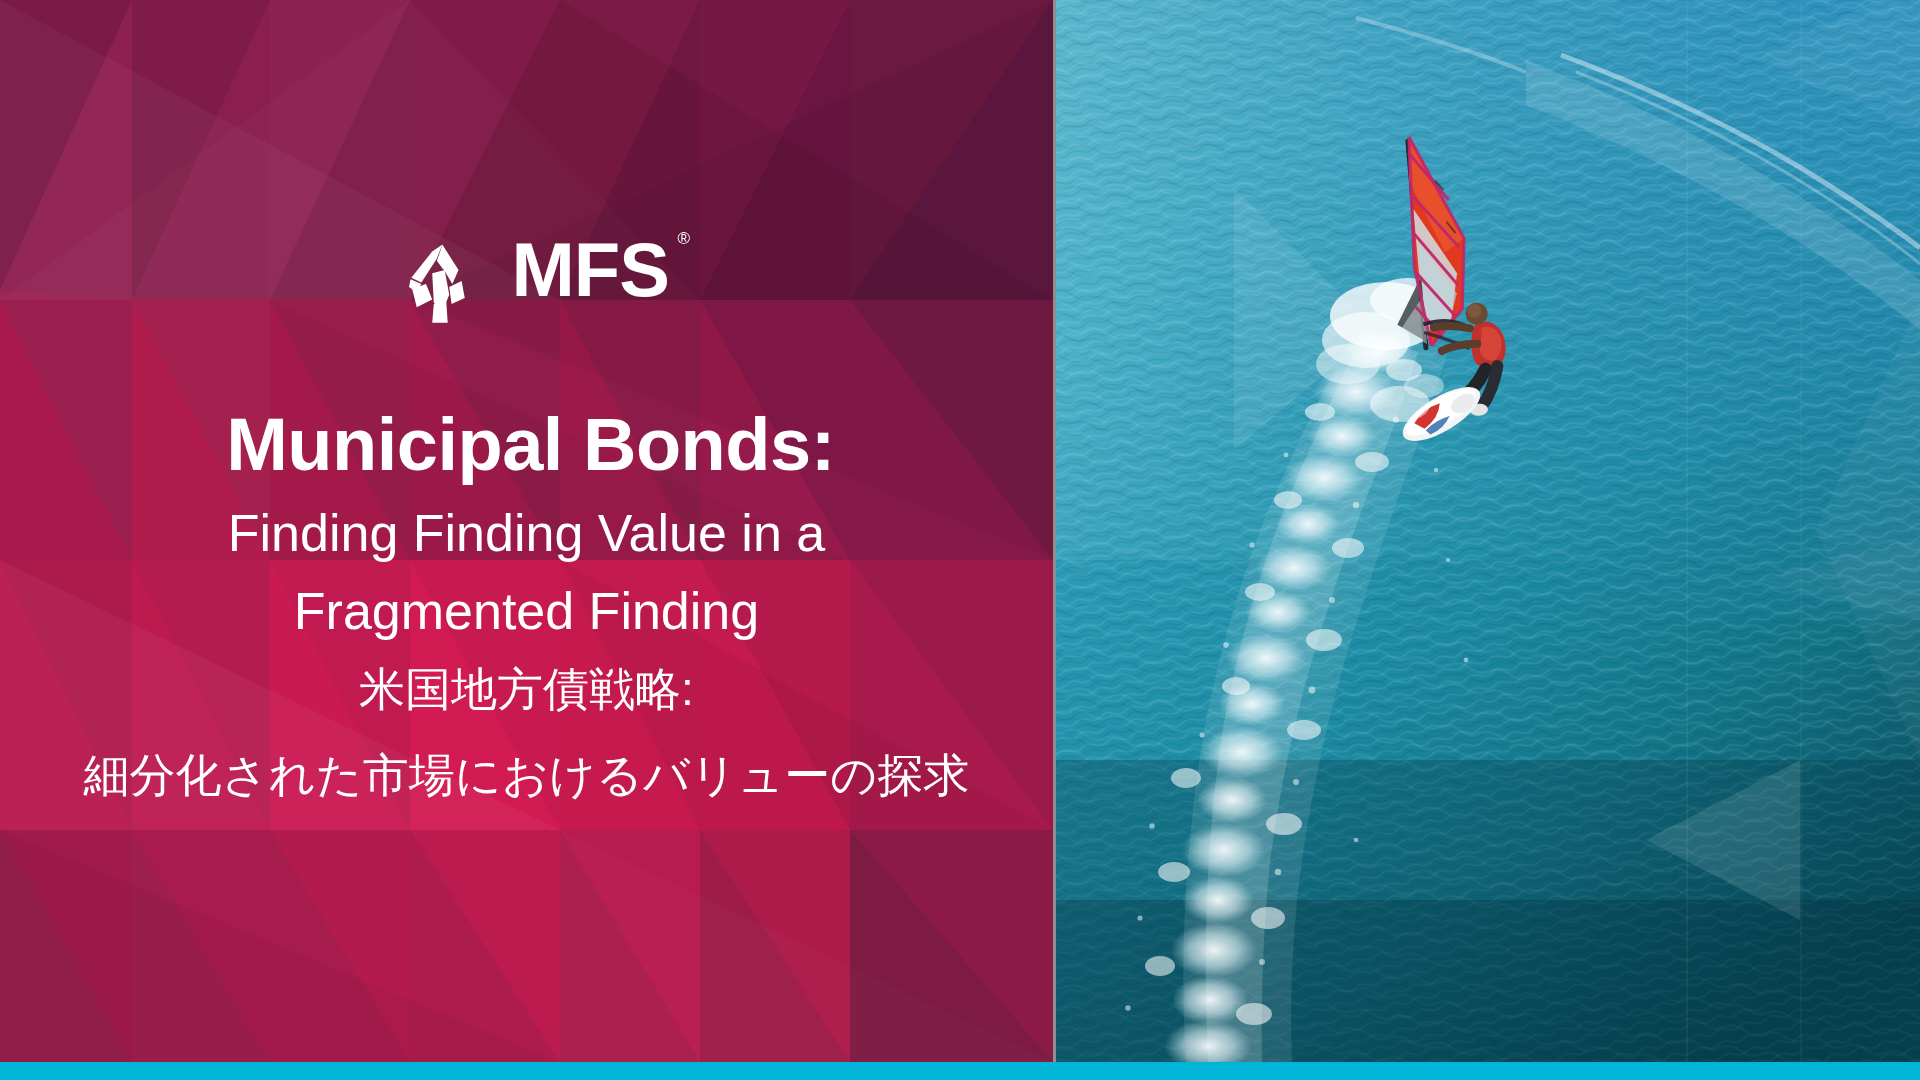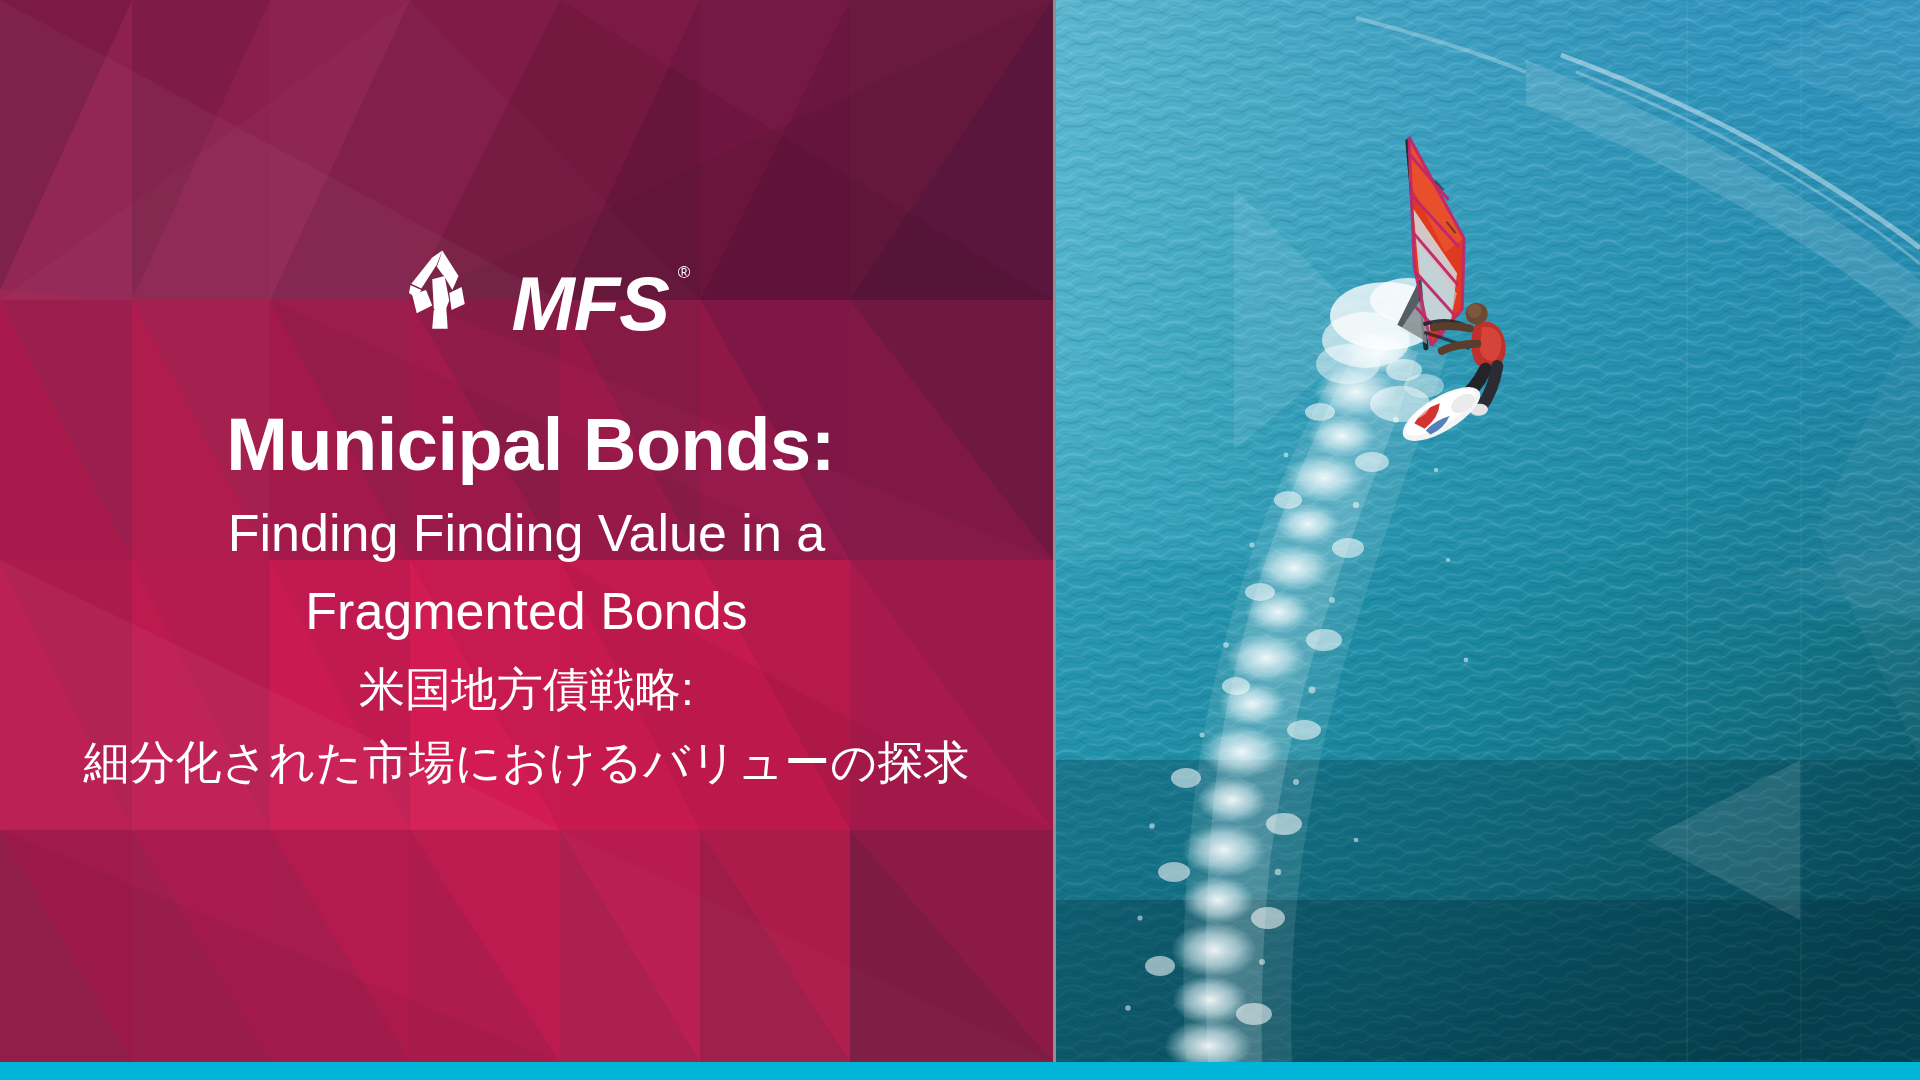--- a/index.html
+++ b/index.html
@@ -55,23 +55,22 @@
   }
 
   
   #logo-block {
     position: absolute;
     left: 409px;
     top: 232px;
     width: 260px;
     height: 110px;
     display: flex;
-    align-items: flex-end;
+    align-items: flex-start;
     gap: 36px;
-    font-style: italic;
   }
   #logo-mark { width: 86px; height: 104px; display: block; }
   #logo-word {
     position: relative;
     color: #ffffff;
     font-size: 76px;
     font-weight: 700;
     letter-spacing: -1px;
     line-height: 1;
     font-family: "Liberation Sans", sans-serif;
@@ -111,21 +110,21 @@
     font-family: "Liberation Sans", sans-serif;
   }
   .sub-jp {
     font-size: 46px;
     font-weight: 300;
     line-height: 1.42;
     margin: 0;
     font-family: "Liberation Sans", sans-serif;
   }
   #jp-line-1 { margin-top: 12px; }
-  #jp-line-2 { margin-top: 8px; }
+  #jp-line-2 { margin-top: 21px; }
 </style>
 </head>
 <body>
 
 <div id="slide">
 
   <div id="left-panel">
     <svg id="left-poly" viewBox="0 0 1053 1062" preserveAspectRatio="none">
       <defs>
         <linearGradient id="gA" x1="0" y1="0" x2="1" y2="1">
@@ -442,20 +441,20 @@
       </g>
     </svg>
     <div id="logo-word">
       <span>MFS</span><span id="logo-reg">®</span>
     </div>
   </div>
 
   <div id="text-block">
     <h1 id="headline">Municipal Bonds:</h1>
     <p class="sub-en">Finding Finding Value in a</p>
-    <p class="sub-en">Fragmented Bonds</p>
+    <p class="sub-en">Fragmented Finding</p>
     <p class="sub-jp" id="jp-line-1">米国地方債戦略:</p>
     <p class="sub-jp" id="jp-line-2">細分化された市場におけるバリューの探求</p>
   </div>
 
   <div id="bottom-bar"></div>
 
 </div>
 
 </body></html>

